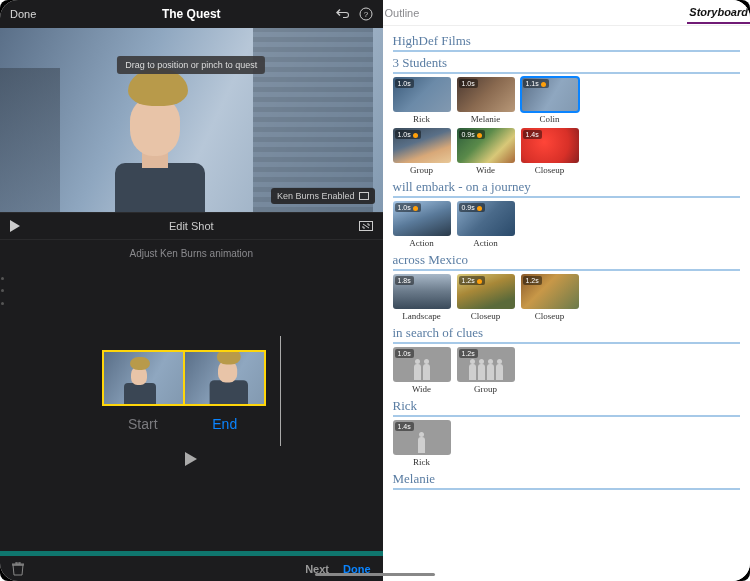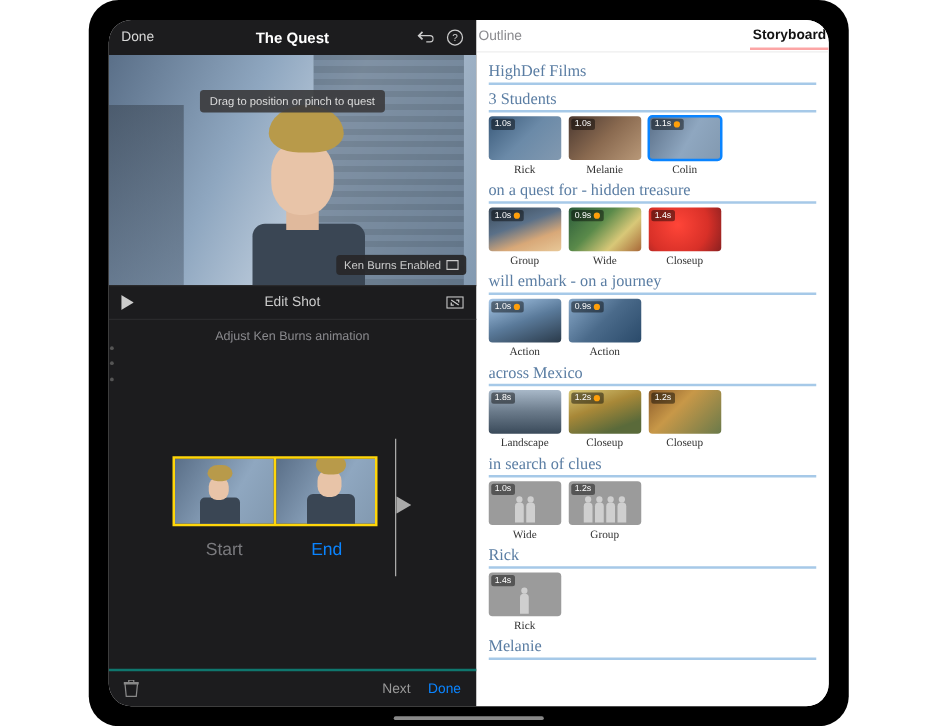--- a/index.html
+++ b/index.html
@@ -1,17 +1,17 @@
 <!DOCTYPE html>
 <html><head>
 <meta charset="utf-8">
 <style>
 *{margin:0;padding:0;box-sizing:border-box;font-family:-apple-system,BlinkMacSystemFont,"Helvetica Neue",sans-serif;}
 body{background:#fff;display:flex;align-items:center;justify-content:center;min-height:100vh;}
-.device{width:608px;height:581px;background:#000;border-radius:24px;padding:16px;position:relative;}
+.device{width:750px;height:581px;background:#000;border-radius:8px;position:relative;}
 .screen{width:100%;height:100%;background:#fff;border-radius:18px;overflow:hidden;display:flex;}
 .left{width:51%;height:100%;background:#1c1c1e;display:flex;flex-direction:column;position:relative;}
 .right{width:49%;height:100%;background:#fff;display:flex;flex-direction:column;overflow:hidden;}
 .topbar{height:28px;display:flex;align-items:center;padding:0 10px;color:#ccc;font-size:11px;position:relative;}
 .tb-done{color:#d9d9d9;}
 .tb-title{position:absolute;left:50%;transform:translateX(-50%);font-weight:600;color:#fff;font-size:12px;}
 .tb-right{position:absolute;right:10px;display:flex;gap:10px;align-items:center;}
 .ic{display:inline-flex;align-items:center;justify-content:center;}
 svg{display:block;}
 .preview{position:relative;flex:0 0 184px;overflow:hidden;}
@@ -21,42 +21,42 @@
 .person{position:absolute;left:110px;top:40px;width:100px;height:150px;}
 .beanie{position:absolute;top:0;left:18px;width:60px;height:38px;border-radius:50% 50% 40% 40%/60% 60% 40% 40%;background:#b89a4a;}
 .face{position:absolute;top:30px;left:20px;width:50px;height:58px;border-radius:40% 40% 45% 45%;background:#e8c4a8;}
 .neck{position:absolute;top:80px;left:32px;width:26px;height:20px;background:#e0b99c;}
 .torso{position:absolute;top:95px;left:5px;width:90px;height:60px;background:#3a4654;border-radius:10px 10px 0 0;}
 .tooltip{position:absolute;top:28px;left:50%;transform:translateX(-50%);background:rgba(60,60,62,.92);color:#ddd;font-size:9px;padding:4px 8px;border-radius:3px;white-space:nowrap;}
 .kb-badge{position:absolute;bottom:8px;right:8px;background:rgba(40,40,42,.95);color:#ccc;font-size:9px;padding:3px 6px;border-radius:3px;display:flex;align-items:center;gap:4px;}
 .editbar{height:28px;display:flex;align-items:center;padding:0 10px;border-top:1px solid #2a2a2c;border-bottom:1px solid #2a2a2c;color:#ccc;font-size:11px;position:relative;}
 .eb-title{position:absolute;left:50%;transform:translateX(-50%);text-align:right;}
 .subtitle{text-align:center;color:#8a8a8e;font-size:10px;padding:8px 0 2px;}
-.kenburns{flex:1;display:flex;flex-direction:row;align-items:center;justify-content:center;}
+.kenburns{flex:1;display:flex;flex-direction:column;align-items:center;justify-content:center;}
 .frames{display:flex;align-items:center;position:relative;}
 .frame-wrap{display:flex;flex-direction:column;align-items:center;}
 .frame{width:82px;height:56px;background:linear-gradient(120deg,#5a6f88,#8fa7c0 60%,#8299b0);border:2px solid #ffd60a;position:relative;overflow:hidden;}
 .frame.start{border-right-width:1px;}
 .frame.end{border-left-width:1px;}
 .frame .mini-p{position:absolute;left:20px;top:5px;width:34px;height:50px;}
 .mini-p .mb{position:absolute;top:0;left:6px;width:20px;height:13px;border-radius:50%/60%;background:#b89a4a;}
 .mini-p .mf{position:absolute;top:10px;left:7px;width:16px;height:18px;border-radius:40%;background:#e8c4a8;}
 .mini-p .mt{position:absolute;top:26px;left:0;width:32px;height:24px;background:#3a4654;border-radius:4px 4px 0 0;}
 .frame.end .mini-p{left:28px;top:2px;transform:scale(1.2);}
 .flabel{margin-top:10px;font-size:14px;}
 .flabel.start{color:#7a7a7e;}
 .flabel.end{color:#0a84ff;font-weight:500;}
 .scrubline{width:1px;height:110px;background:#aaa;margin-left:14px;}
 .play2{text-align:center;padding:6px 0;}
-.bottombar{height:30px;display:flex;align-items:center;padding:0 12px;border-top:2px solid #0f766e;color:#999;font-size:11px;}
+.bottombar{height:30px;display:flex;align-items:center;padding:0 12px;border-top:5px solid #0f766e;color:#999;font-size:11px;font-weight:bold;}
 .bb-right{margin-left:auto;display:flex;gap:14px;}
 .bb-right .active{color:#0a84ff;}
 .r-tabs{height:26px;display:flex;align-items:center;justify-content:space-between;gap:30px;font-size:11px;border-bottom:1px solid #eee;}
 .r-tab{color:#8a8a8e;padding:4px 2px;}
-.r-tab.active{color:#111;font-weight:600;border-bottom:2px solid #fca5a5;}
+.r-tab.active{color:#111;font-weight:600;border-bottom:2px solid #701a75;font-style:italic;}
 .r-scroll{flex:1;overflow-y:auto;padding:4px 10px 10px;}
 .section-title{font-family:"Bradley Hand","Comic Sans MS",cursive;color:#5a7da3;font-size:13px;margin:3px 0 1px;border-bottom:2.5px solid #a6c9e8;padding-bottom:1px;display:block;}
 .clips{display:flex;gap:6px;margin:3px 0 4px;}
 .clip{display:flex;flex-direction:column;align-items:center;width:58px;}
 .thumb{width:58px;height:35px;border-radius:3px;position:relative;overflow:hidden;font-size:7px;color:#fff;}
 .thumb.sel{outline:2px solid #0a84ff;outline-offset:-1px;}
 .dur{position:absolute;top:2px;left:2px;background:rgba(0,0,0,.45);padding:1px 3px;border-radius:2px;font-size:7px;}
 .dur.dot::after{content:"";display:inline-block;width:5px;height:5px;border-radius:50%;background:#ff9f0a;margin-left:2px;vertical-align:middle;}
 .clip-label{font-size:9px;color:#333;margin-top:2px;font-family:-apple-system;}
 .thumb.placeholder{background:#9b9b9b;}
@@ -214,21 +214,20 @@
               </div>
               <span class="clip-label">Melanie</span>
             </div>
             <div class="clip">
               <div class="thumb t3 sel">
                 <span class="dur dot">1.1s</span>
               </div>
               <span class="clip-label">Colin</span>
             </div>
           </div>
-          <span class="section-title">on a quest for - hidden treasure</span>
           <div class="clips">
             <div class="clip">
               <div class="thumb t4">
                 <span class="dur dot">1.0s</span>
               </div>
               <span class="clip-label">Group</span>
             </div>
             <div class="clip">
               <div class="thumb t5">
                 <span class="dur dot">0.9s</span>

